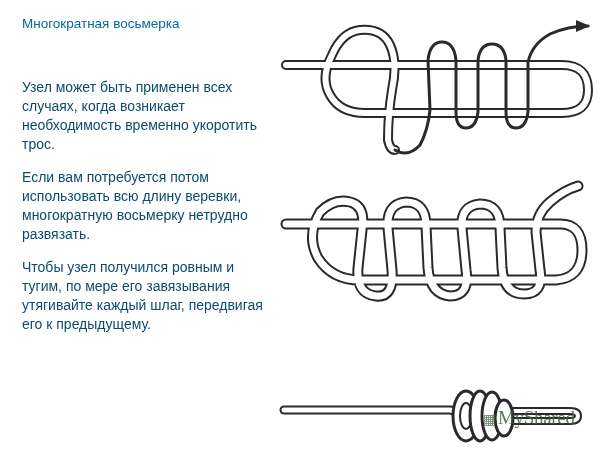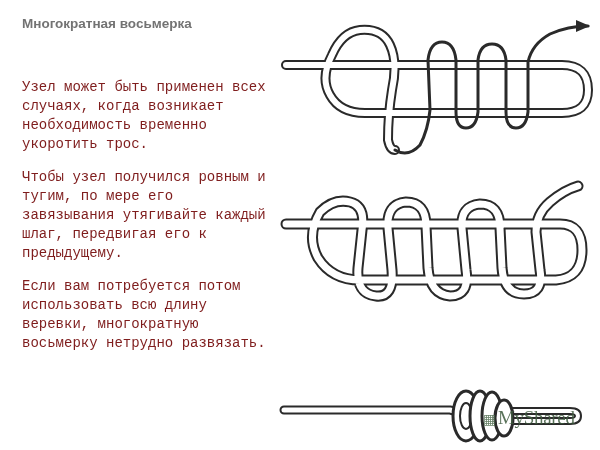--- a/index.html
+++ b/index.html
@@ -15,32 +15,31 @@
       font-family: "Liberation Sans", sans-serif;
       color: #1a1a1a;
     }
     .text-column {
       position: absolute;
       left: 22px;
       top: 15px;
       width: 250px;
     }
     .title {
-      font-weight: bold;
+      font-weight: normal;
       font-size: 13.5px;
       line-height: 18px;
       margin: 0 0 45px 0;
-      color: #737373;
+      color: #0369a1;
     }
     .para {
       font-size: 14px;
       line-height: 19px;
       margin: 0 0 14px 0;
-      color: #7f1d1d;
-      font-family: Liberation Mono, monospace;
+      color: #0c4a6e;
     }
     .illustration {
       position: absolute;
       left: 270px;
       width: 330px;
     }
     .rope-outline {
       fill: none;
       stroke: #2a2a2a;
       stroke-linecap: round;
@@ -74,22 +73,22 @@
       margin-right: 2px;
       color: #4a6a4a;
     }
   </style>
 </head>
 <body>
 
 <div class="text-column">
   <h1 class="title">Многократная восьмерка</h1>
   <p class="para">Узел может быть применен всех случаях, когда возникает необходимость временно укоротить трос.</p>
+  <p class="para">Если вам потребуется потом использовать всю длину веревки, многократную восьмерку нетрудно развязать.</p>
   <p class="para">Чтобы узел получился ровным и тугим, по мере его завязывания утягивайте каждый шлаг, передвигая его к предыдущему.</p>
-  <p class="para">Если вам потребуется потом использовать всю длину веревки, многократную восьмерку нетрудно развязать.</p>
 </div>
 
 <svg class="illustration" style="top:0px;" width="330" height="170" viewBox="0 0 330 170">
   <g>
 
     <path class="rope-outline" stroke-width="10" d="M16 65 L292 65 Q318 65 318 90 Q318 113 292 113 L95 113 Q70 113 60 95 Q50 78 62 55 Q72 32 90 30 Q112 28 120 45 Q128 62 122 90 Q118 115 118 140 Q120 150 125 150"></path>
     <path class="rope-fill" stroke-width="6" d="M16 65 L292 65 Q318 65 318 90 Q318 113 292 113 L95 113 Q70 113 60 95 Q50 78 62 55 Q72 32 90 30 Q112 28 120 45 Q128 62 122 90 Q118 115 118 140 Q120 150 125 150"></path>
 
     <path class="rope-thin" d="M125 150 Q138 158 150 145 Q158 130 160 110 L158 60 Q160 42 172 42 Q184 42 186 60 L186 112 Q186 128 196 128 Q206 128 208 112 L208 60 Q210 44 222 44 Q234 44 236 60 L236 112 Q236 128 246 128 Q256 128 258 112 L258 62 Q262 44 280 34 Q298 26 318 26"></path>
 

